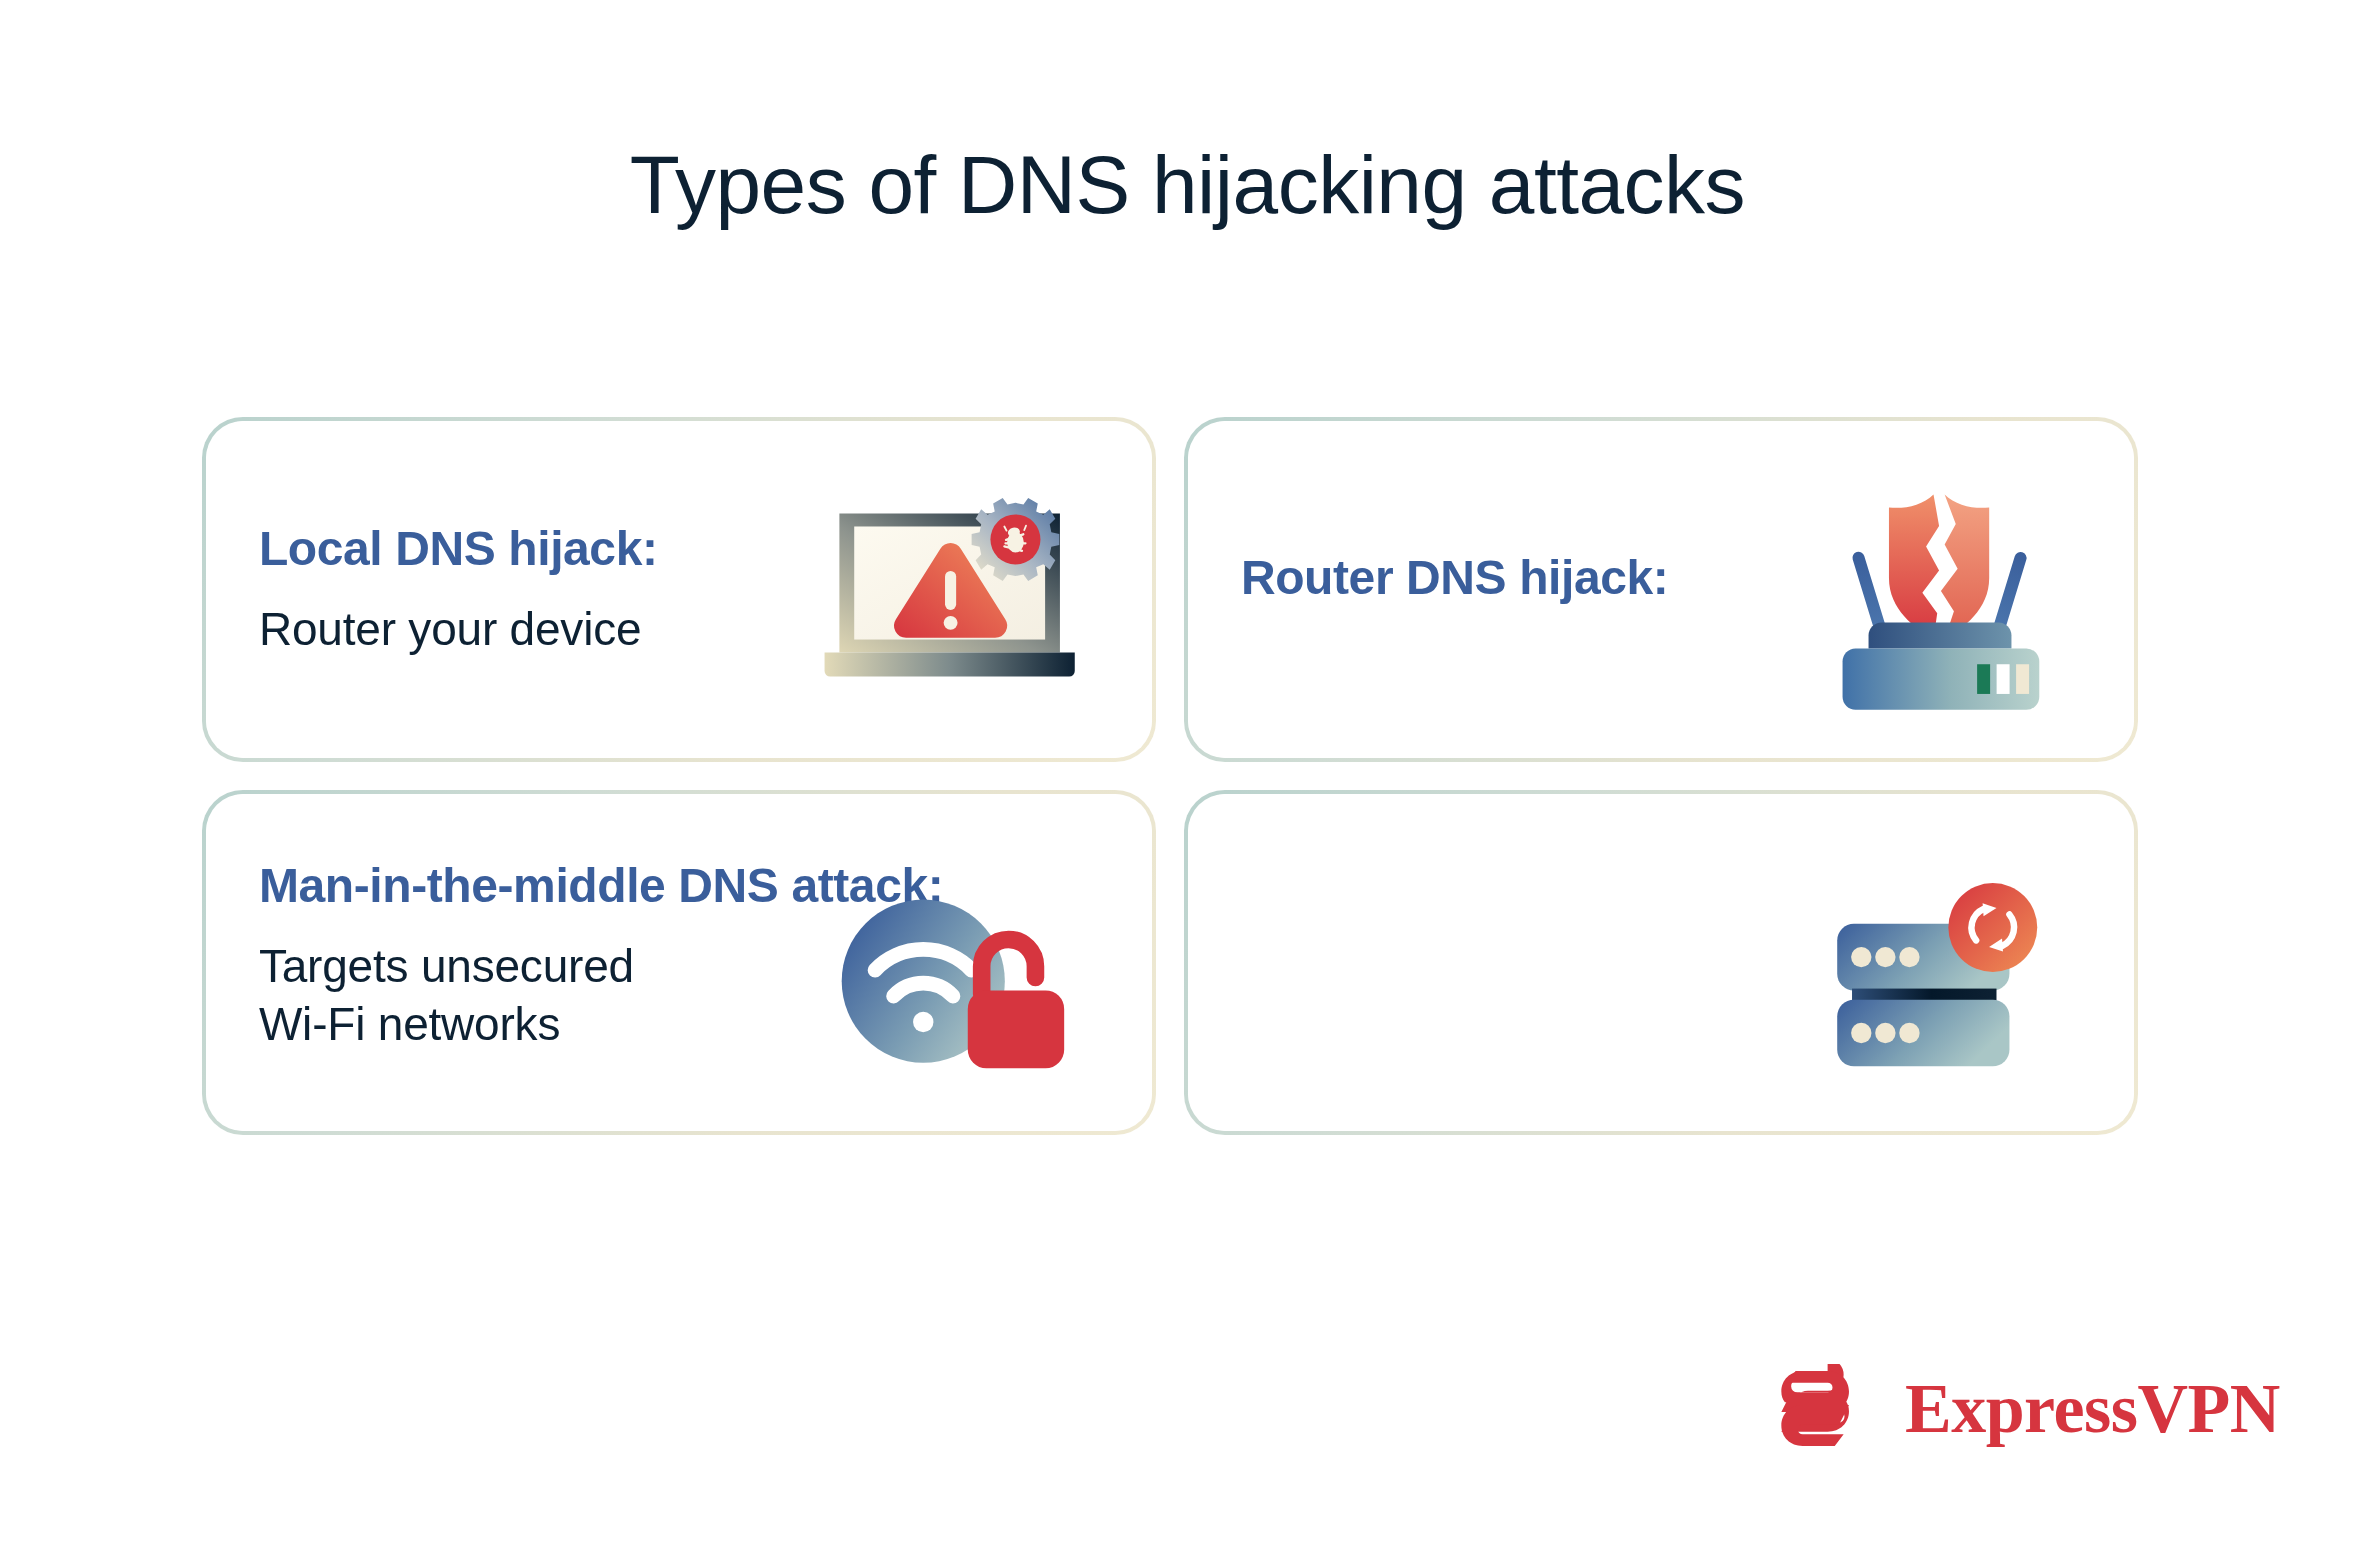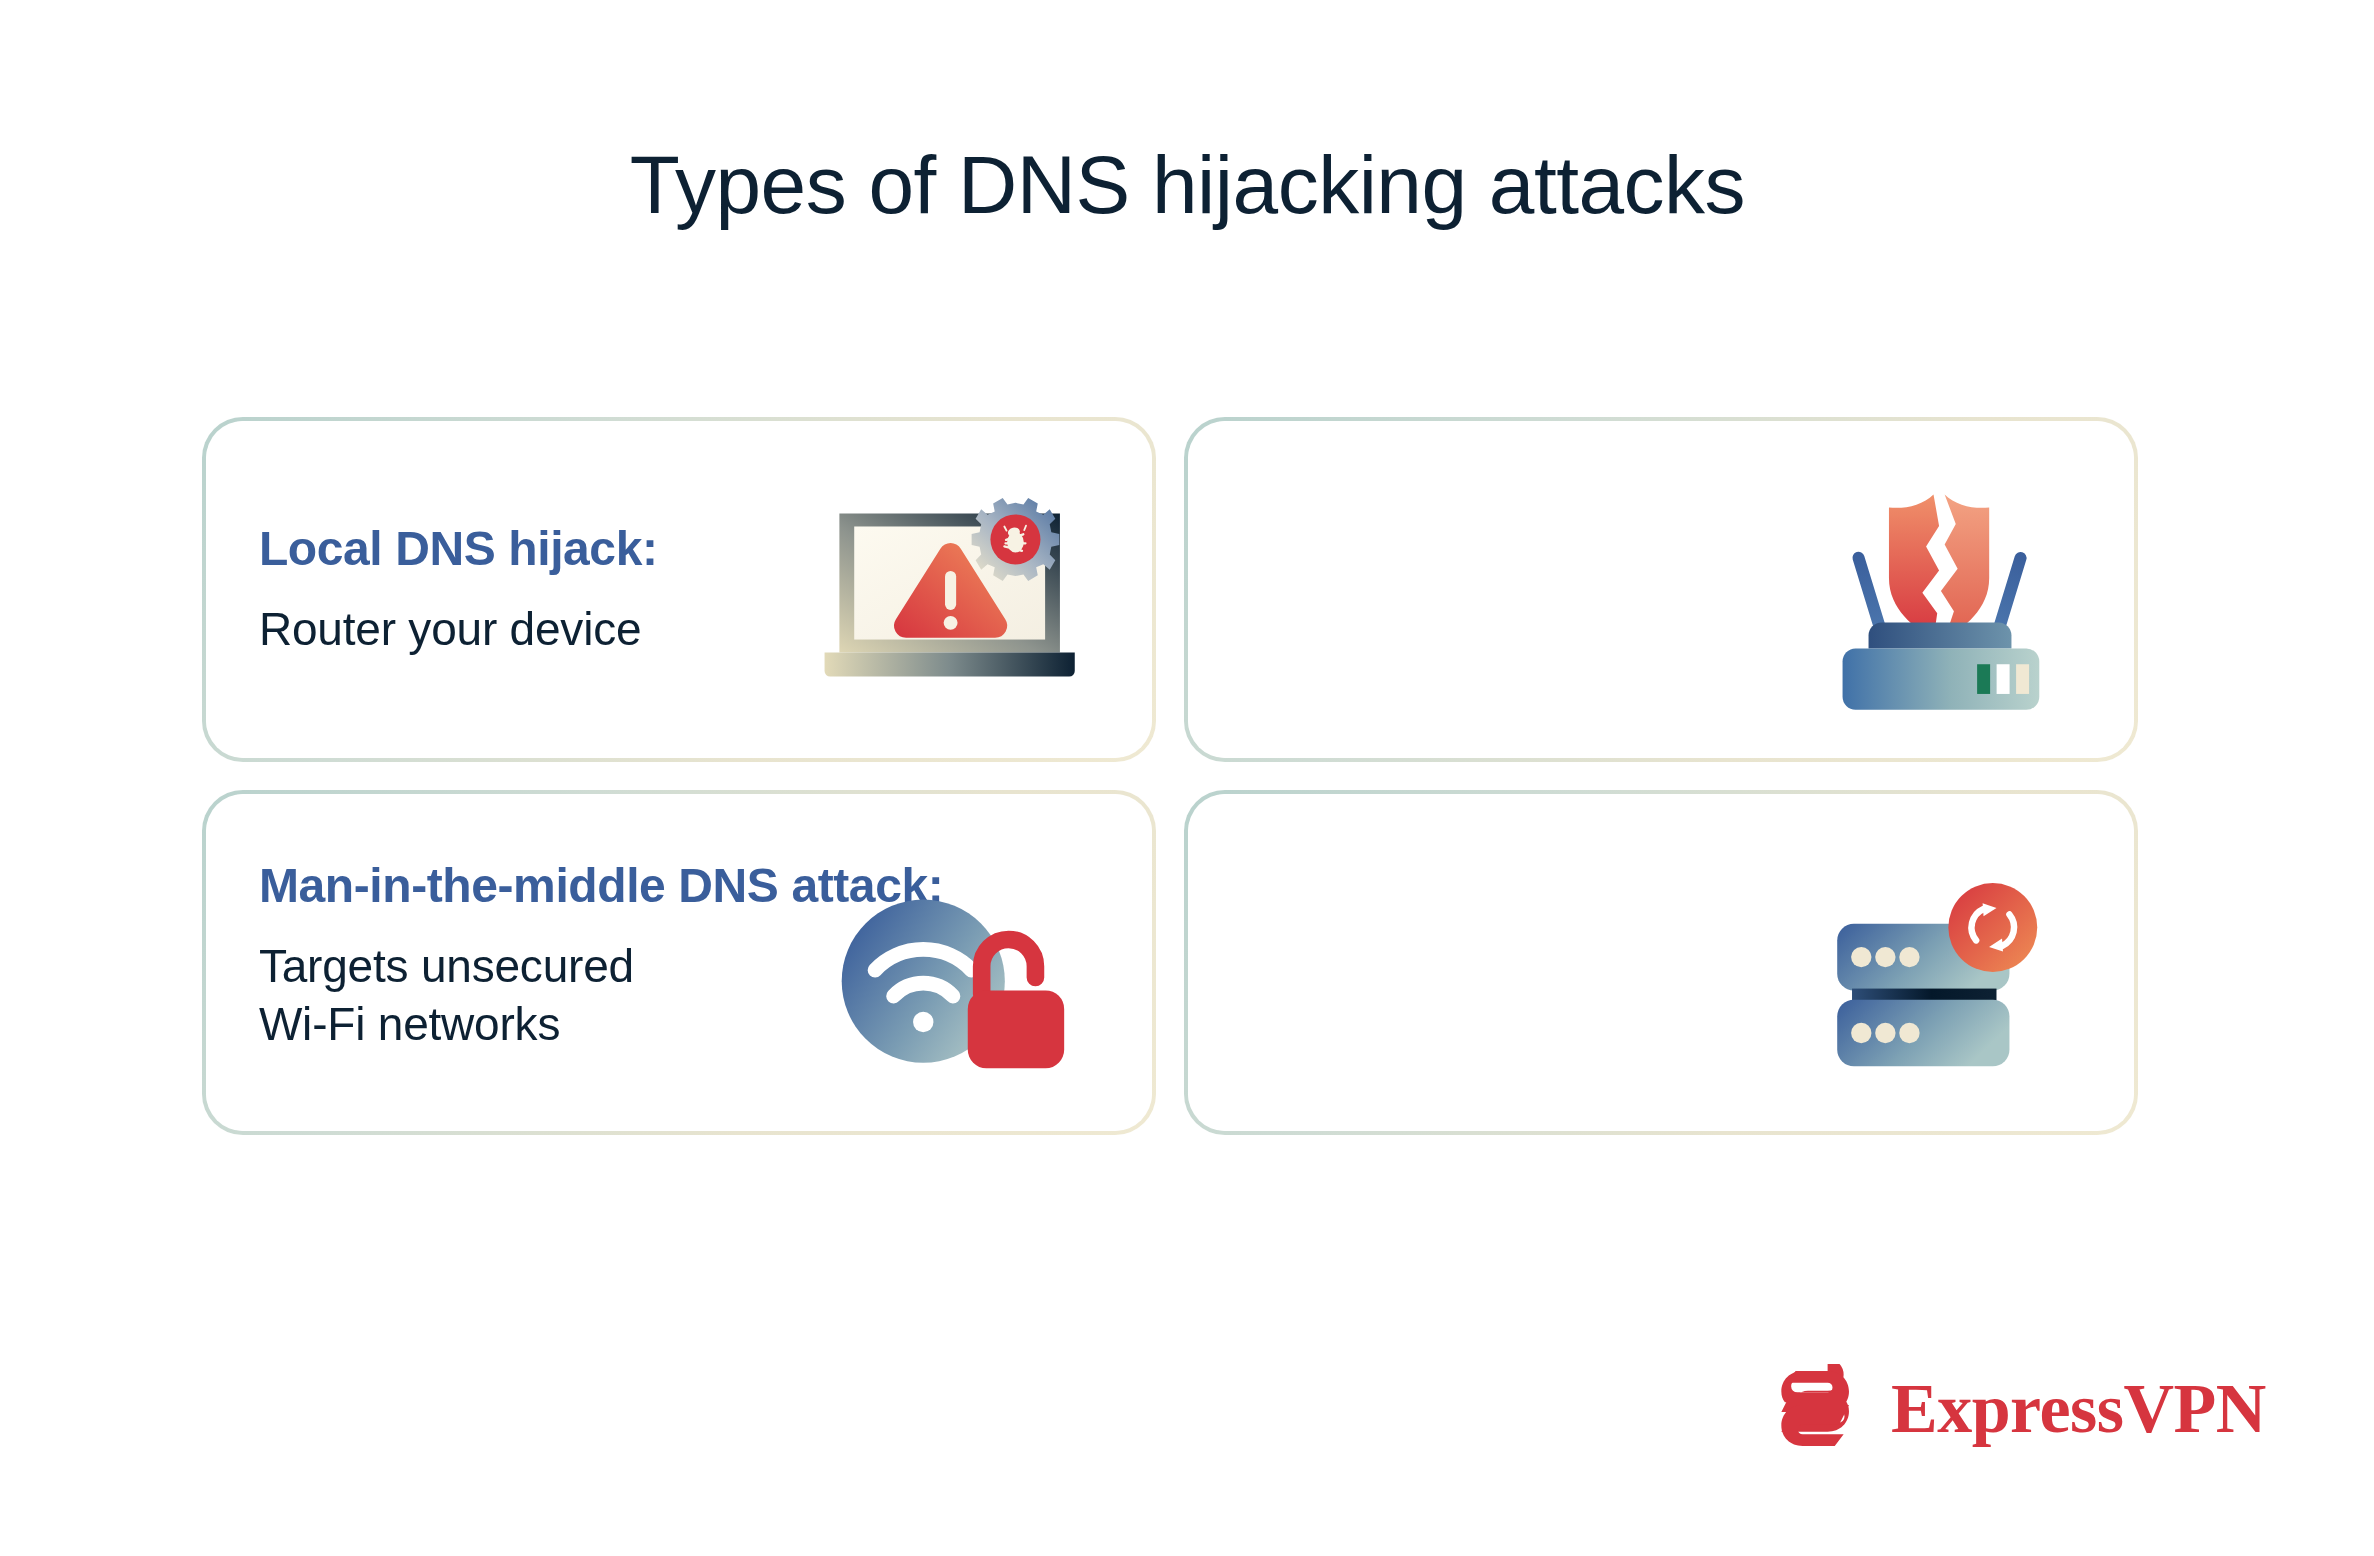--- a/index.html
+++ b/index.html
@@ -112,21 +112,21 @@
   .row2 .card-icon { top: 58%; }
   .row2 .card-text { top: 48%; }
 
   
   .logo {
     position: absolute;
     left: 1776px;
     top: 1364px;
     display: flex;
     align-items: center;
-    gap: 26px;
+    gap: 40px;
   }
   .logo-mark { width: 89px; height: 89px; display: block; }
   .logo-word {
     font-family: "Liberation Serif", serif;
     font-size: 70px;
     font-weight: 700;
     color: #d6353f;
     letter-spacing: -0.5px;
     line-height: 1;
   }
@@ -203,20 +203,21 @@
               </g>
             </g>
           </svg>
         </div>
       </div>
     </div>
 
     <div class="card">
       <div class="card-inner">
         <div class="card-text">
+          <div class="card-heading">Router DNS hijack:</div>
         </div>
         <div class="card-icon">
           <svg width="232" height="232" viewBox="0 0 250 250">
             <defs>
               <linearGradient id="shieldL" x1="0" y1="0" x2="0" y2="1">
                 <stop offset="0%" stop-color="#f0906a"></stop>
                 <stop offset="100%" stop-color="#d6353f"></stop>
               </linearGradient>
               <linearGradient id="shieldR" x1="0" y1="0" x2="0" y2="1">
                 <stop offset="0%" stop-color="#f3a383"></stop>

